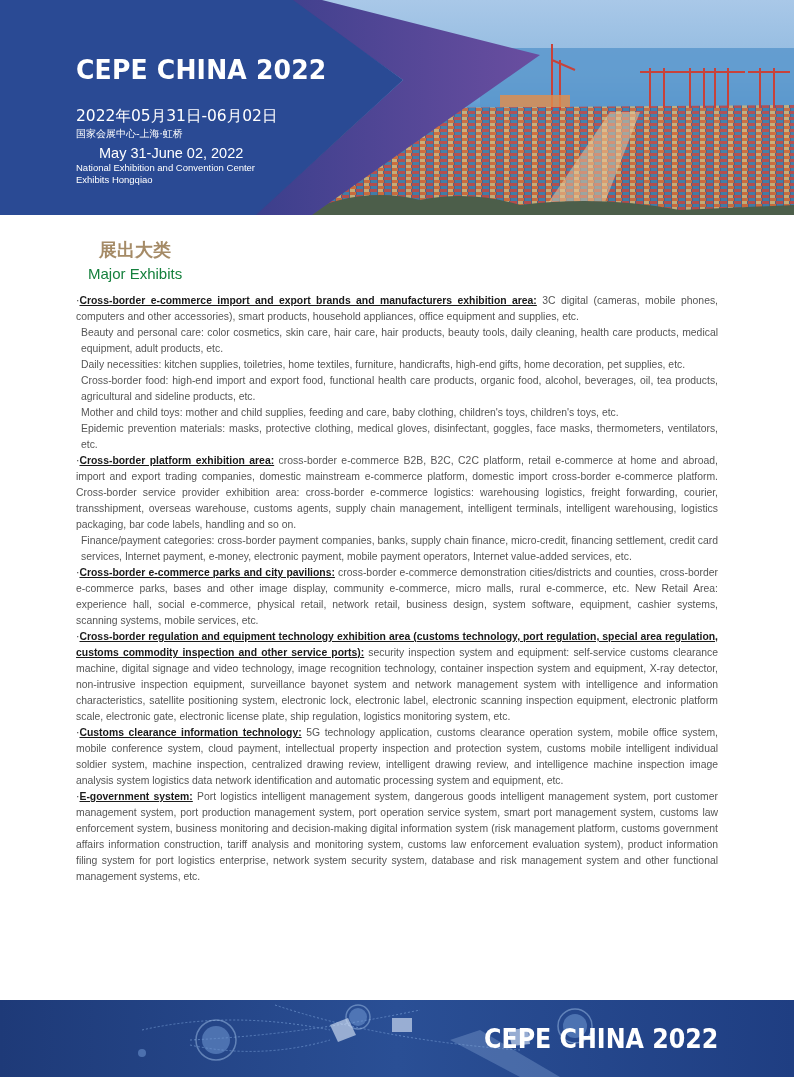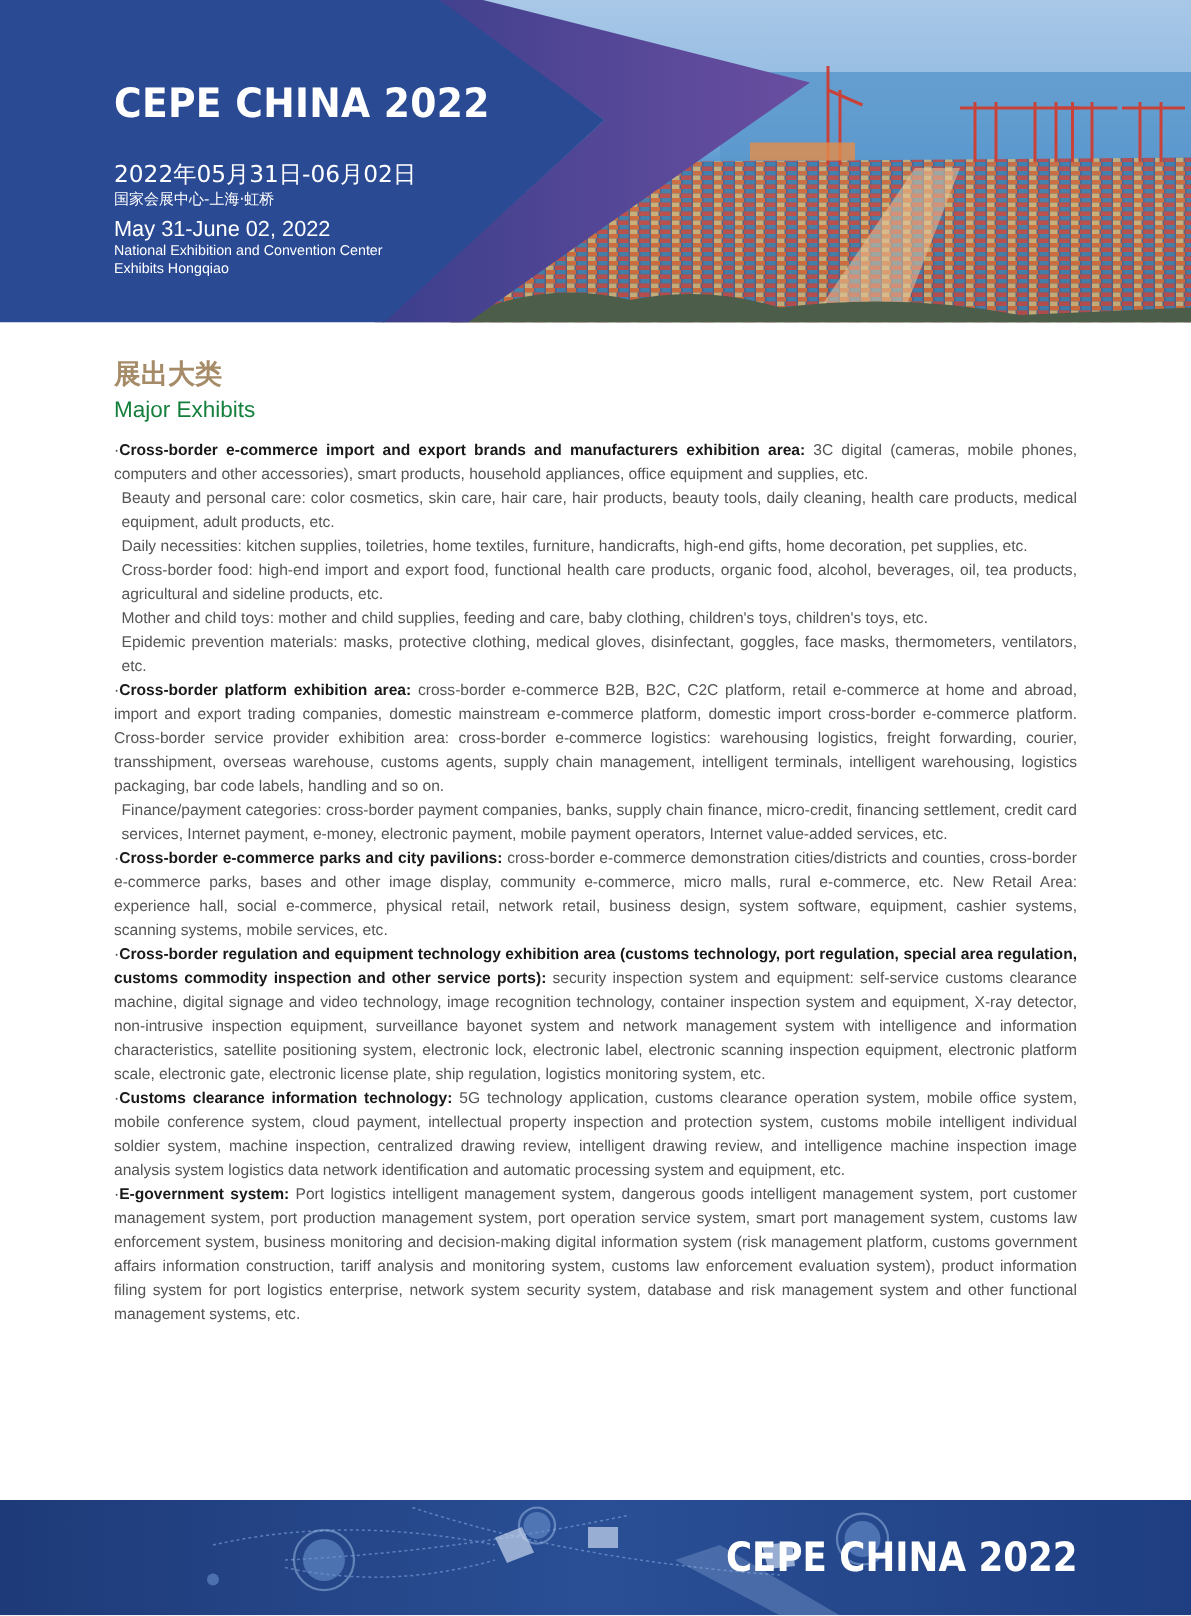--- a/index.html
+++ b/index.html
@@ -10,32 +10,32 @@
   .banner { position: absolute; left: 0; top: 0; width: 794px; height: 215px; overflow: hidden; }
   .banner svg.bg { position: absolute; left: 0; top: 0; width: 794px; height: 215px; }
   .banner .titles { position: absolute; left: 76px; top: 54px; color: #ffffff; }
   .banner .brand {
     font-family: "DejaVu Sans", sans-serif; font-weight: bold;
     font-size: 27px; letter-spacing: 0.2px; line-height: 32px;
     transform: scaleX(0.93); transform-origin: left center;
   }
   .banner .date-cn { font-size: 15.5px; line-height: 20px; margin-top: 20px; font-family: "DejaVu Sans", sans-serif; }
   .banner .venue-cn { font-size: 10px; line-height: 14px; margin-top: 1px; font-family: "DejaVu Sans", sans-serif; }
-  .banner .date-en { font-size: 14.5px; line-height: 18px; margin-top: 3px; }
+  .banner .date-en { font-size: 14.5px; line-height: 18px; margin-top: 3px; margin-left: 23px; }
   .banner .venue-en { font-size: 9.5px; line-height: 12px; }
 
   
-  .section-title { position: absolute; left: 76px; top: 239px; }
+  .section-title { position: absolute; left: 88px; top: 239px; text-align: center; }
   .section-title .cn { color: #a58b67; font-size: 18px; font-weight: bold; line-height: 22px; font-family: "DejaVu Sans", sans-serif; }
   .section-title .en { color: #15803d; font-size: 15px; line-height: 20px; margin-top: 3px; }
 
   .exhibits { position: absolute; left: 76px; top: 293px; width: 642px; }
   .exhibit { font-size: 10.4px; line-height: 16px; color: #555555; text-align: justify; }
   .exhibit .bullet { color: #333; }
-  .exhibit .head { color: #1a1a1a; font-weight: bold; }
+  .exhibit .head { color: #1a1a1a; font-weight: bold; text-decoration: underline; }
   .exhibit .para { display: block; padding-left: 5px; }
   .exhibit .para.first { padding-left: 0; }
 
   
   .footer { position: absolute; left: 0; top: 1000px; width: 794px; height: 77px; overflow: hidden; }
   .footer svg { position: absolute; left: 0; top: 0; width: 794px; height: 77px; }
   .footer .brand {
     position: absolute; right: 76px; top: 22px; color: #ffffff;
     font-family: "DejaVu Sans", sans-serif; font-weight: bold; font-size: 27px; line-height: 34px;
     transform: scaleX(0.88); transform-origin: right center;

